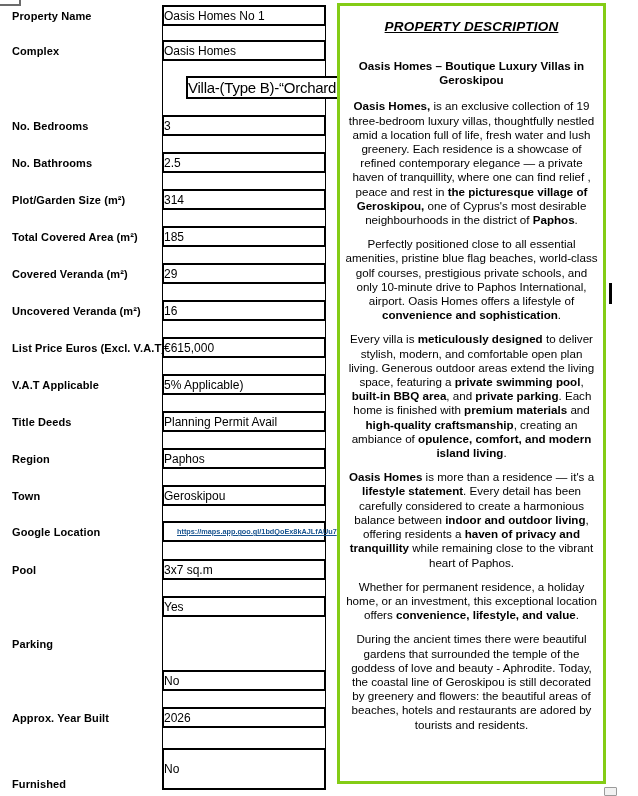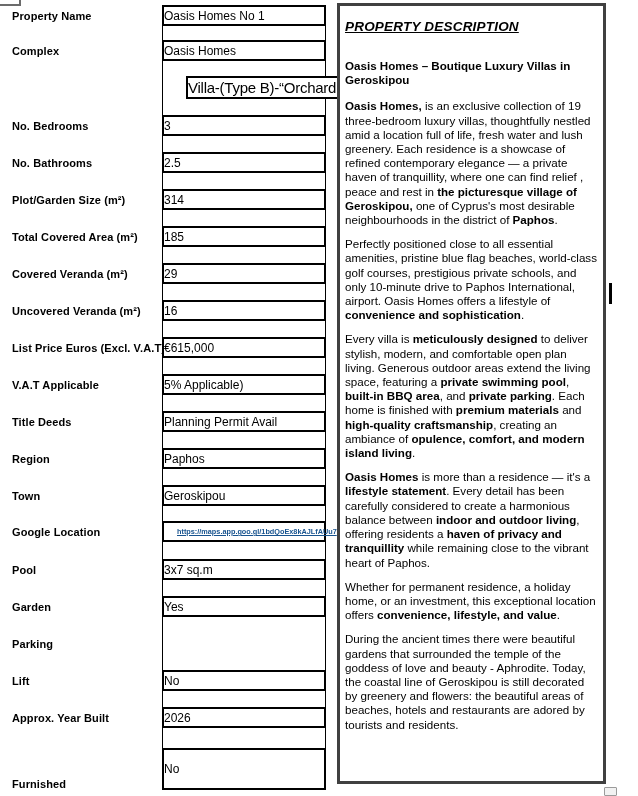--- a/index.html
+++ b/index.html
@@ -34,22 +34,22 @@
   .r0{top:5px;height:21px}  .r1{top:40px;height:21px}  .r2{top:76px;height:23px}
   .r3{top:115px;height:21px}.r4{top:152px;height:21px} .r5{top:189px;height:21px}
   .r6{top:226px;height:21px}.r7{top:263px;height:21px} .r8{top:300px;height:21px}
   .r9{top:337px;height:21px}.r10{top:374px;height:21px}.r11{top:411px;height:21px}
   .r12{top:448px;height:21px}.r13{top:485px;height:21px}.r14{top:521px;height:21px}
   .r15{top:559px;height:21px}.r16{top:596px;height:21px}.r17{top:633px;height:21px}
   .r18{top:670px;height:21px}.r19{top:707px;height:21px}.r20{top:748px;height:42px}
   
   .desc{
     position:absolute;left:337px;top:3px;width:269px;height:781px;
-    border:3px solid #404040;box-sizing:border-box;background:#fff;
-    padding:6px 5px;text-align:left;overflow:hidden;
+    border:3px solid #84cc16;box-sizing:border-box;background:#fff;
+    padding:6px 5px;text-align:center;overflow:hidden;
     font-size:11.6px;line-height:14.2px;
   }
   .desc-title{
     font-weight:700;font-style:italic;text-decoration:underline;
     font-size:13.5px;line-height:16px;margin:7px 0 24px;letter-spacing:.2px;
   }
   .desc p{margin:0 0 10px;}
   .desc p.heading{font-weight:700;margin-bottom:12px;}
   .desc b,.desc .b{font-weight:700;}
   
@@ -159,30 +159,28 @@
       <a class="link">https://maps.app.goo.gl/1bdQoEx8kAJLfAUu7</a>
     </div>
 </div>
 <div class="row r15">
   <span class="label">Pool</span>
   <div class="vbox">
       <span>3x7 sq.m</span>
     </div>
 </div>
 <div class="row r16">
-  <span class="label">Garden</span>
   <div class="vbox">
       <span>Yes</span>
     </div>
 </div>
 <div class="row r17">
   <span class="label">Parking</span>
 </div>
 <div class="row r18">
-  <span class="label">Lift</span>
   <div class="vbox">
       <span>No</span>
     </div>
 </div>
 <div class="row r19">
   <span class="label">Approx. Year Built</span>
   <div class="vbox">
       <span>2026</span>
     </div>
 </div>

